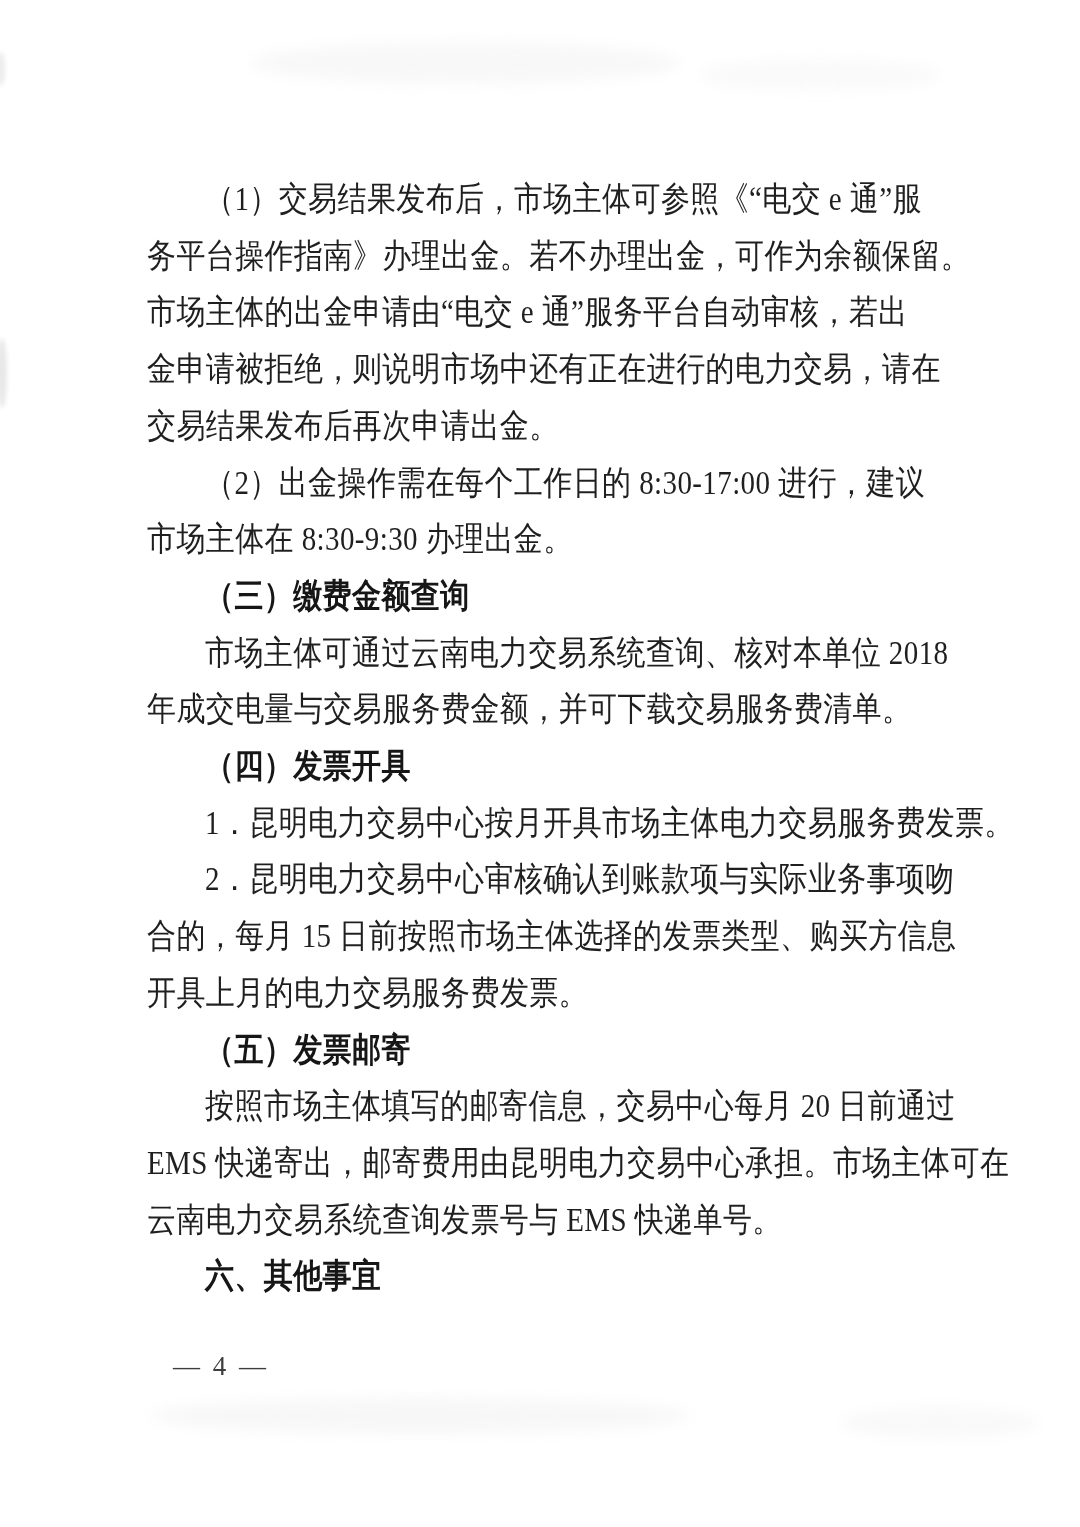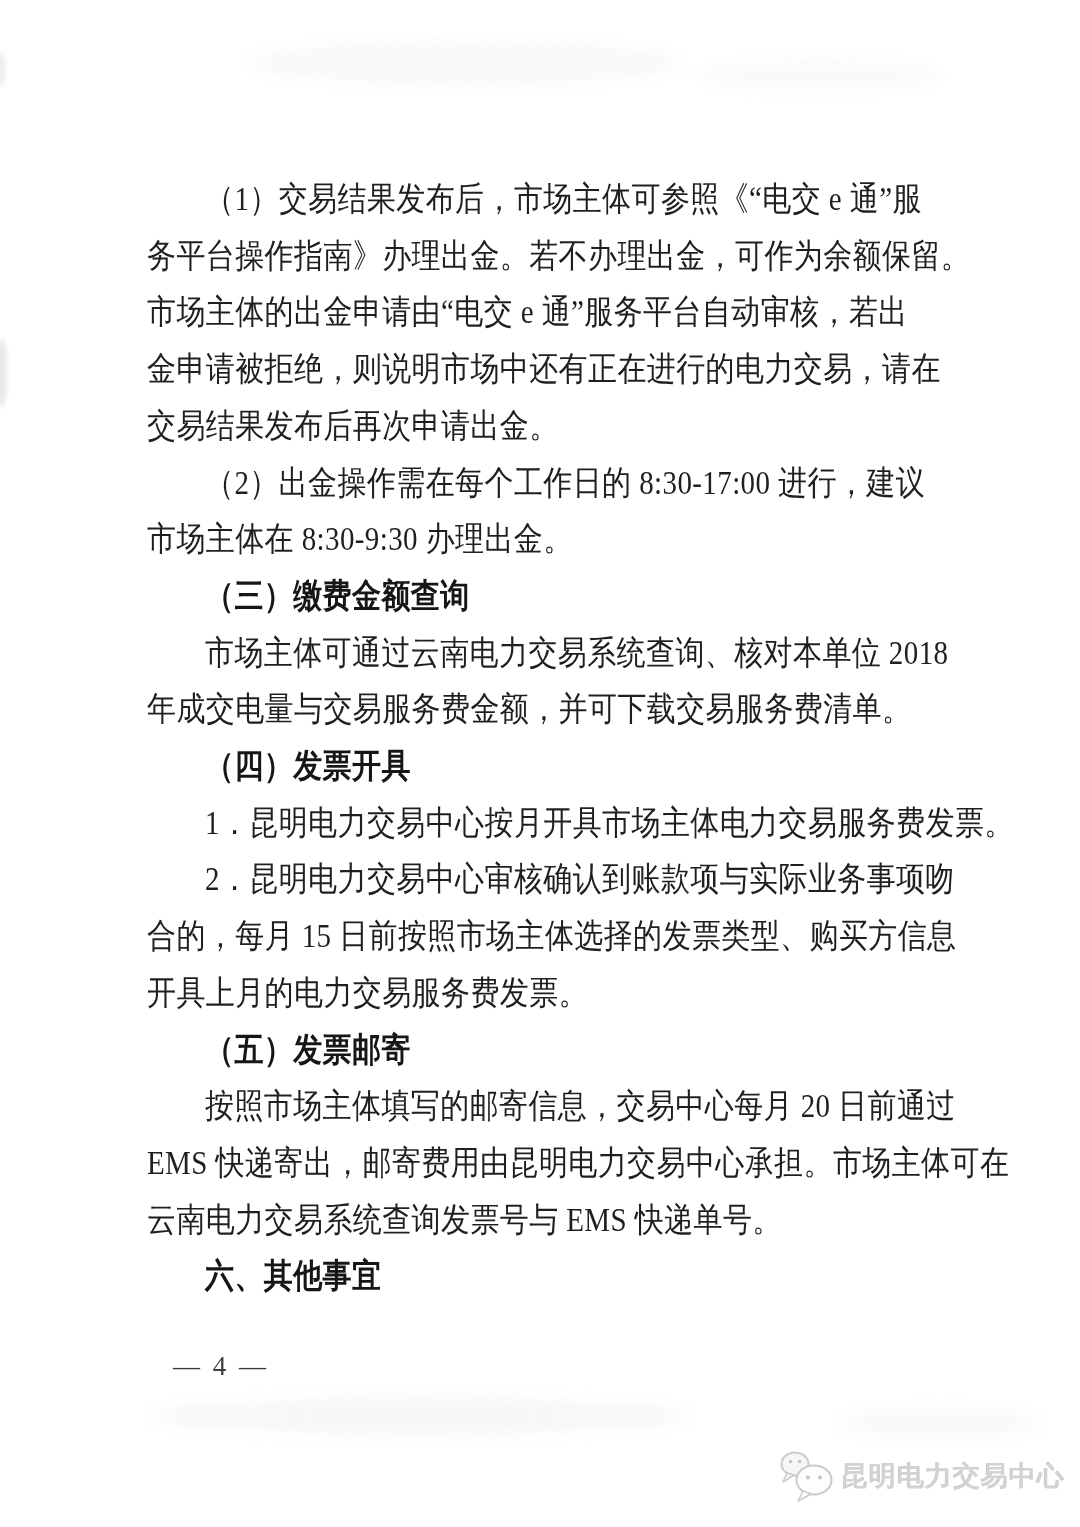--- a/index.html
+++ b/index.html
@@ -104,29 +104,14 @@
     <div class="line">开具上月的电力交易服务费发票。</div>
     <div class="line indent heading">（五）发票邮寄</div>
     <div class="line indent">按照市场主体填写的邮寄信息，交易中心每月 20 日前通过</div>
     <div class="line">EMS 快递寄出，邮寄费用由昆明电力交易中心承担。市场主体可在</div>
     <div class="line">云南电力交易系统查询发票号与 EMS 快递单号。</div>
     <div class="line indent heading">六、其他事宜</div>
   </div>
 
   <div class="pageno">— 4 —</div>
 
-  <div class="footer">
-    <svg class="footer-icon" viewBox="0 0 56 54" xmlns="http://www.w3.org/2000/svg">
-
-      <ellipse cx="17" cy="15" rx="13.5" ry="11.5" fill="#f6f6f6" stroke="#cdcdcd" stroke-width="2"></ellipse>
-      <polygon points="9,24 5,33 16,26" fill="#f6f6f6" stroke="#cdcdcd" stroke-width="1.5" stroke-linejoin="round"></polygon>
-      <circle cx="12.5" cy="12.5" r="1.8" fill="#c6c6c6"></circle>
-      <circle cx="21.5" cy="12.5" r="1.8" fill="#c6c6c6"></circle>
-
-      <ellipse cx="36" cy="31" rx="17.5" ry="14.5" fill="#fdfdfd" stroke="#cbcbcb" stroke-width="2"></ellipse>
-      <polygon points="25,42 20,52 33,45" fill="#fdfdfd" stroke="#cbcbcb" stroke-width="1.5" stroke-linejoin="round"></polygon>
-      <circle cx="30" cy="28.5" r="2" fill="#c6c6c6"></circle>
-      <circle cx="42" cy="28.5" r="2" fill="#c6c6c6"></circle>
-    </svg>
-    <span class="footer-text">昆明电力交易中心</span>
-  </div>
 
 </div>
 
 </body></html>

